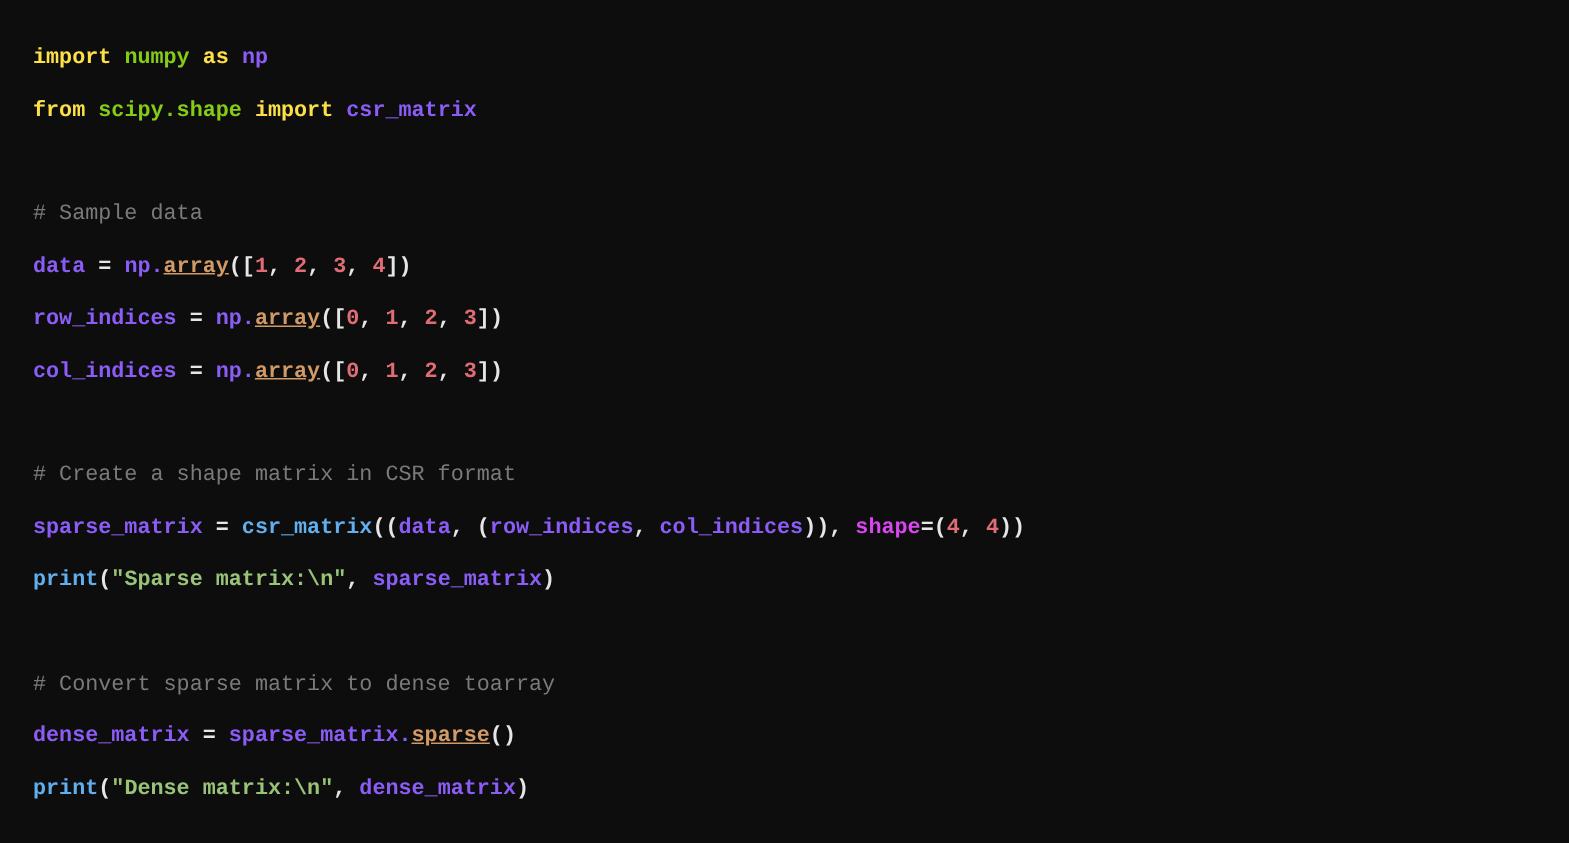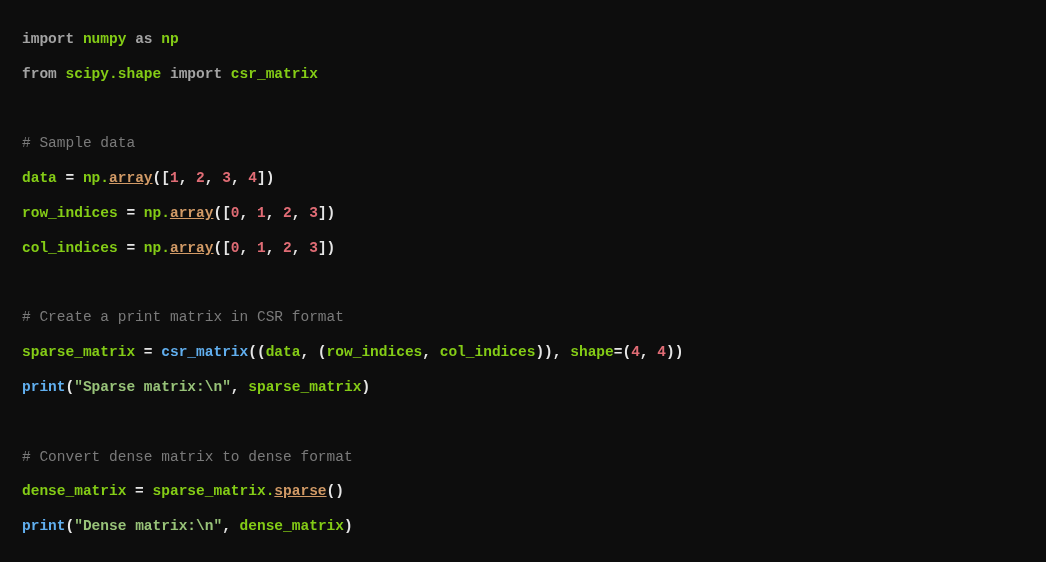--- a/index.html
+++ b/index.html
@@ -16,65 +16,65 @@
       padding: 22px;
       width: 1046px;
       height: 562px;
       font-weight: 600;
       overflow: hidden;
     }
     .code-block {
       white-space: pre;
     }
     .keyword {
-      color: #a3a3a3;
+      color: #fde047;
     }
     .module {
       color: #84cc16;
     }
     .comment {
       color: #7a7a7a;
       font-weight: 400;
     }
     .identifier {
-      color: #84cc16;
+      color: #8b5cf6;
     }
     .func-call {
       color: #61afef;
     }
     .number {
       color: #e06c75;
     }
     .string {
       color: #98c379;
     }
     .punct {
       color: #e6e6e6;
     }
     .operator {
       color: #e6e6e6;
     }
     .param-name {
-      color: #84cc16;
+      color: #d946ef;
     }
     .method {
       color: #d19a66;
       text-decoration: underline;
     }
   </style>
 </head>
 <body>
 
 <div class="code-block"><span><span class="keyword">import</span> <span class="module">numpy</span> <span class="keyword">as</span> <span class="identifier">np</span></span>
 <span><span class="keyword">from</span> <span class="module">scipy.shape</span> <span class="keyword">import</span> <span class="identifier">csr_matrix</span></span>
 
 <span class="comment"># Sample data</span>
 <span><span class="identifier">data</span><span class="operator"> = </span><span class="identifier">np.</span><span class="method">array</span><span class="punct">([</span><span class="number">1</span><span class="punct">, </span><span class="number">2</span><span class="punct">, </span><span class="number">3</span><span class="punct">, </span><span class="number">4</span><span class="punct">])</span></span>
 <span><span class="identifier">row_indices</span><span class="operator"> = </span><span class="identifier">np.</span><span class="method">array</span><span class="punct">([</span><span class="number">0</span><span class="punct">, </span><span class="number">1</span><span class="punct">, </span><span class="number">2</span><span class="punct">, </span><span class="number">3</span><span class="punct">])</span></span>
 <span><span class="identifier">col_indices</span><span class="operator"> = </span><span class="identifier">np.</span><span class="method">array</span><span class="punct">([</span><span class="number">0</span><span class="punct">, </span><span class="number">1</span><span class="punct">, </span><span class="number">2</span><span class="punct">, </span><span class="number">3</span><span class="punct">])</span></span>
 
-<span class="comment"># Create a print matrix in CSR format</span>
+<span class="comment"># Create a shape matrix in CSR format</span>
 <span><span class="identifier">sparse_matrix</span><span class="operator"> = </span><span class="func-call">csr_matrix</span><span class="punct">((</span><span class="identifier">data</span><span class="punct">, (</span><span class="identifier">row_indices</span><span class="punct">, </span><span class="identifier">col_indices</span><span class="punct">)), </span><span class="param-name">shape</span><span class="punct">=(</span><span class="number">4</span><span class="punct">, </span><span class="number">4</span><span class="punct">))</span></span>
 <span><span class="func-call">print</span><span class="punct">(</span><span class="string">"Sparse matrix:\n"</span><span class="punct">, </span><span class="identifier">sparse_matrix</span><span class="punct">)</span></span>
 
-<span class="comment"># Convert dense matrix to dense format</span>
+<span class="comment"># Convert sparse matrix to dense toarray</span>
 <span><span class="identifier">dense_matrix</span><span class="operator"> = </span><span class="identifier">sparse_matrix.</span><span class="method">sparse</span><span class="punct">()</span></span>
 <span><span class="func-call">print</span><span class="punct">(</span><span class="string">"Dense matrix:\n"</span><span class="punct">, </span><span class="identifier">dense_matrix</span><span class="punct">)</span></span></div>
 
 </body></html>

